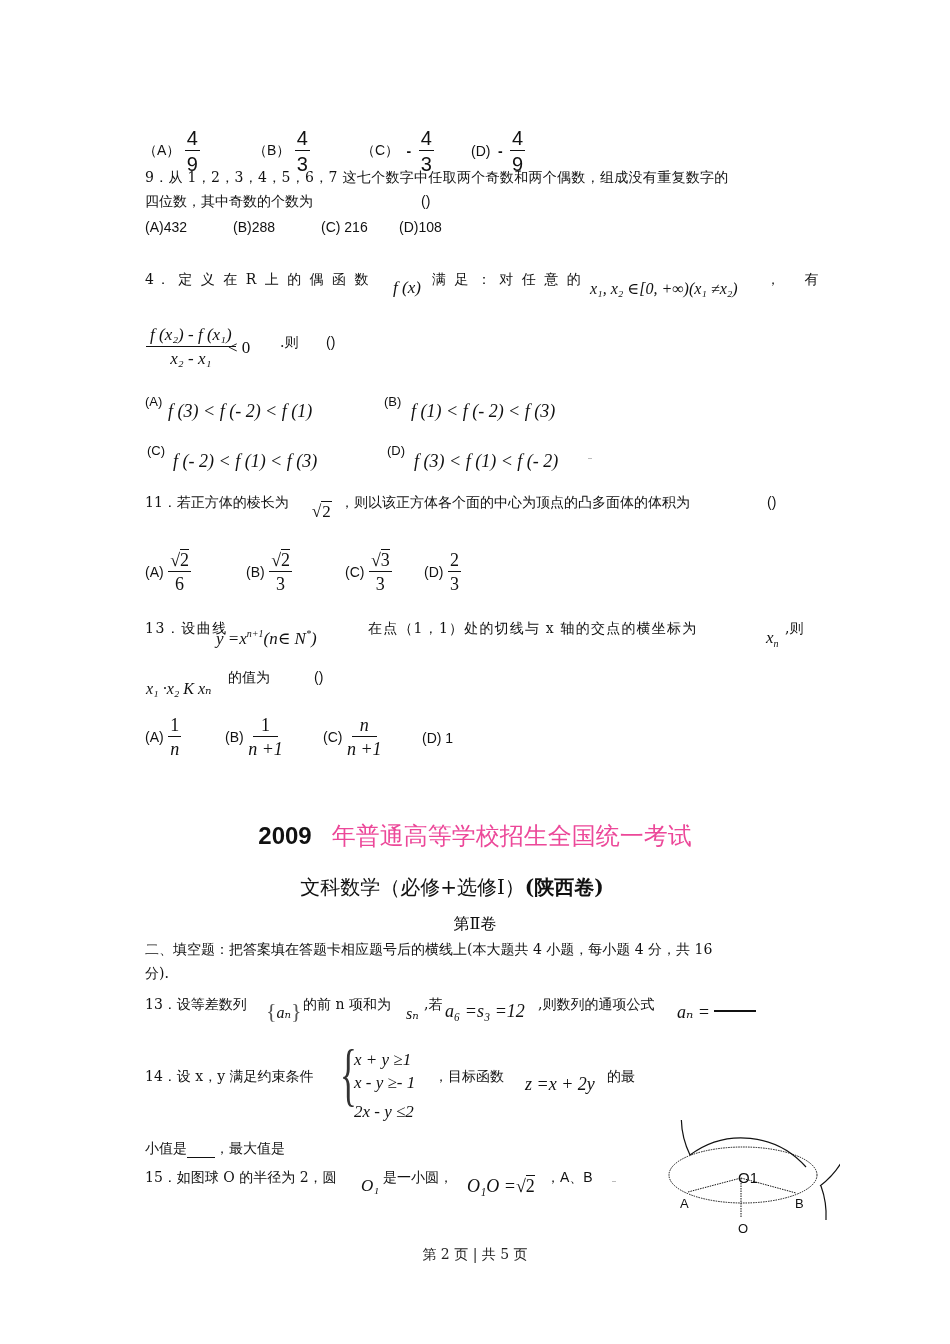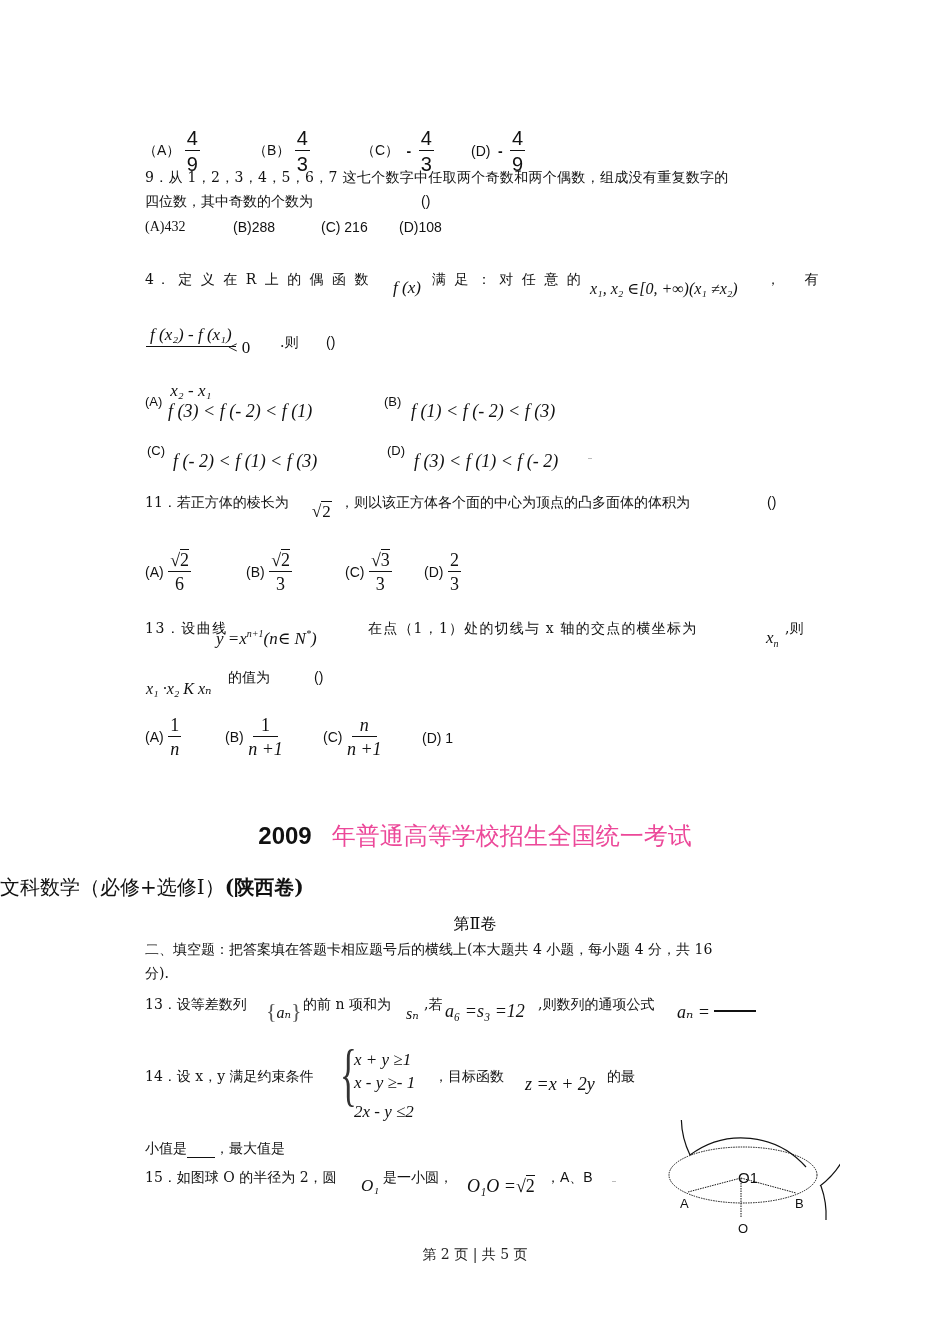--- a/index.html
+++ b/index.html
@@ -56,32 +56,32 @@
     <span class="frac sans-frac">
         <span class="num">4</span>
         <span class="den">9</span>
       </span>
   </div>
 </div>
 
 <div class="abs txt cn" style="left:145px; top:169px; letter-spacing:0.3px;">9．从 1，2，3，4，5，6，7 这七个数字中任取两个奇数和两个偶数，组成没有重复数字的</div>
 <div class="abs txt cn" style="left:145px; top:193px;">四位数，其中奇数的个数为</div>
 <div class="abs lbl" style="left:421px; top:193px;">()</div>
-<div class="abs lbl" style="left:145px; top:219px;font-family:Liberation Serif, serif;">(A)432</div>
+<div class="abs lbl" style="left:145px; top:219px;">(A)432</div>
 <div class="abs lbl" style="left:233px; top:219px;">(B)288</div>
 <div class="abs lbl" style="left:321px; top:219px;">(C) 216</div>
 <div class="abs lbl" style="left:399px; top:219px;">(D)108</div>
 
 <div class="abs txt cn" style="left:145px; top:271px; letter-spacing:2px;">4． 定 义 在 R 上 的 偶 函 数</div>
 <div class="abs m" style="left:393px; top:278px;">f (x)</div>
 <div class="abs txt cn" style="left:432px; top:271px; letter-spacing:2px;">满 足 ： 对 任 意 的</div>
 <div class="abs m" style="left:590px; top:279px; font-size:16px;">x₁, x₂ ∈[0, +∞)(x₁ ≠x₂)</div>
 <div class="abs txt cn" style="left:766px; top:271px; letter-spacing:10px;">， 有</div>
 <div class="abs" style="left:146px; top:326px;">
-  <span class="frac m" style="font-size:17px;gap:32px;">
+  <span class="frac m" style="font-size:17px;">
     <span class="num" style="padding:0 4px 3px;">f (x₂) - f (x₁)</span>
     <span class="den">x₂ - x₁</span>
   </span>
 </div>
 <div class="abs mr" style="left:228px; top:338px;">&lt; 0</div>
 <div class="abs txt cn" style="left:280px; top:334px;">.则</div>
 <div class="abs lbl" style="left:326px; top:334px;">()</div>
 
 <div class="abs lbl" style="left:145px; top:394px; font-size:13px;">(A)</div>
 <div class="abs m" style="left:168px; top:401px; font-size:18px;">f (3) &lt; f (- 2) &lt; f (1)</div>
@@ -159,21 +159,21 @@
   <span class="frac serif-frac">
       <span class="num" style="padding:0 8px 2px; font-style:italic;">n</span>
       <span class="den" style="font-style:italic;">n +1</span>
     </span>
 </div>
 <div class="abs lbl" style="left:422px; top:730px;">(D) 1</div>
 
 <div class="abs" style="left:0; width:950px; top:820px; text-align:center;">
   <span class="title-main" style="font-family:'Liberation Sans',sans-serif;">2009</span><span class="title-main cn" style="font-weight:normal; margin-left:20px; color:#ec4899;">年普通高等学校招生全国统一考试</span>
 </div>
-<div class="abs" style="left:0; width:904px; top:874px; text-align:left;">
+<div class="abs" style="left:0; width:904px; top:874px; text-align:center;">
   <span class="title-sub cn">文科数学（必修+选修Ⅰ）</span><span class="title-sub cn" style="font-weight:bold;">(陕西卷)</span>
 </div>
 <div class="abs cn" style="left:0; width:950px; top:914px; text-align:center; font-size:16px;">第Ⅱ卷</div>
 
 <div class="abs txt cn" style="left:145px; top:941px; font-weight:normal;">二、填空题：把答案填在答题卡相应题号后的横线上(本大题共 4 小题，每小题 4 分，共 16</div>
 <div class="abs txt cn" style="left:145px; top:965px;">分).</div>
 
 <div class="abs txt cn" style="left:145px; top:996px;">13．设等差数列</div>
 <div class="abs m" style="left:266px; top:998px; font-size:16px;">
   <span style="font-style:normal; font-size:22px; color:#555;">{</span><span>aₙ</span><span style="font-style:normal; font-size:22px; color:#555;">}</span>

